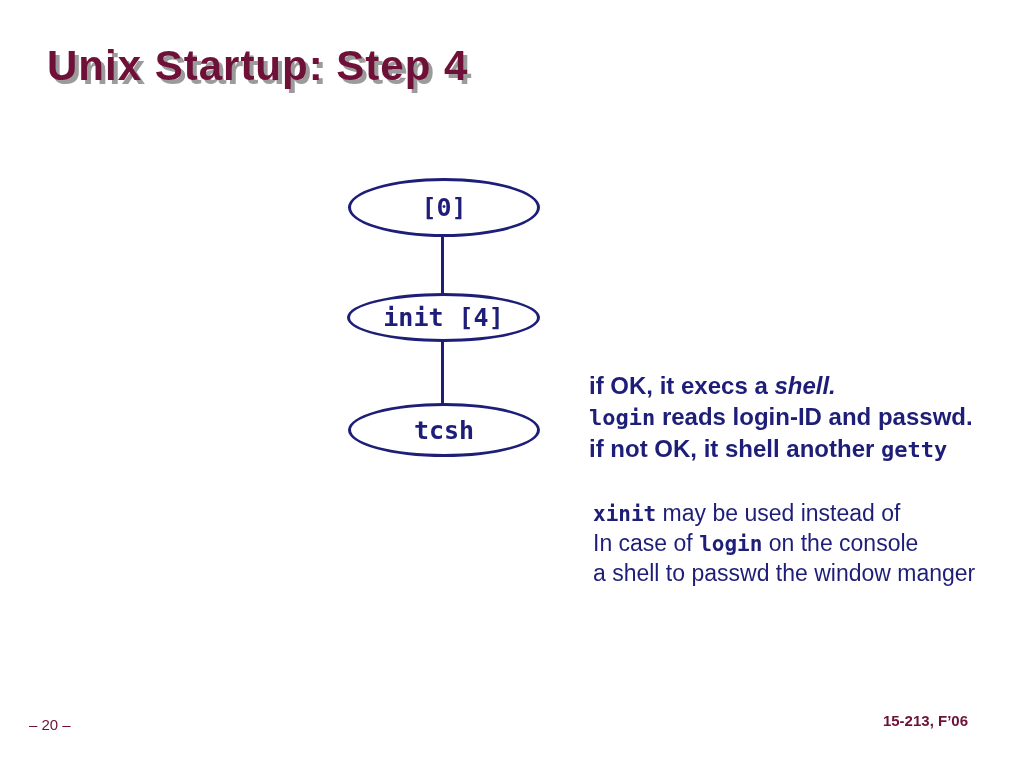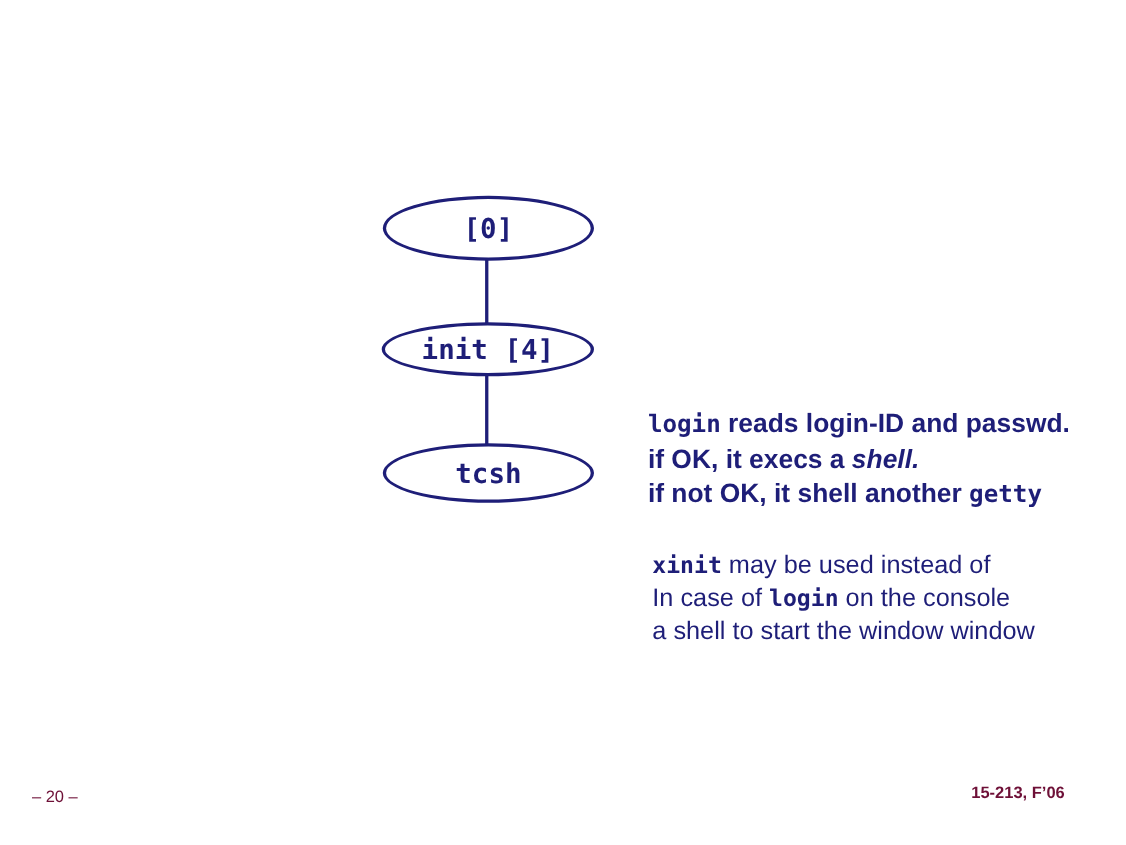--- a/index.html
+++ b/index.html
@@ -107,47 +107,48 @@
     font-size: 15px;
     font-weight: bold;
     color: var(--maroon);
   }
 </style>
 </head>
 <body>
 
 <div class="slide">
 
+  <h1 class="slide-title">Unix Startup: Step 4</h1>
 
   <div class="diagram">
     <div class="connector c1"></div>
     <div class="connector c2"></div>
 
     <div class="node n0">
       <span class="node-label">[0]</span>
     </div>
 
     <div class="node n1">
       <span class="node-label">init [4]</span>
     </div>
 
     <div class="node n2">
       <span class="node-label">tcsh</span>
     </div>
   </div>
 
   <div class="note note-login">
+    <div><span>if OK, it execs a </span><span class="ital">shell.</span></div>
     <div><span class="code">login</span><span> reads login-ID and passwd.</span></div>
-    <div><span>if OK, it execs a </span><span class="ital">shell.</span></div>
     <div><span>if not OK, it shell another </span><span class="code">getty</span></div>
   </div>
 
   <div class="note note-console">
     <div><span class="code">xinit</span><span> may be used instead of</span></div>
     <div><span>In case of </span><span class="code">login</span><span> on the console</span></div>
-    <div><span>a shell to start the window window</span></div>
+    <div><span>a shell to passwd the window manger</span></div>
   </div>
 
   <div class="footer-page">– 20 –</div>
 
   <div class="footer-course">15-213, F’06</div>
 
 </div>
 
 </body></html>

